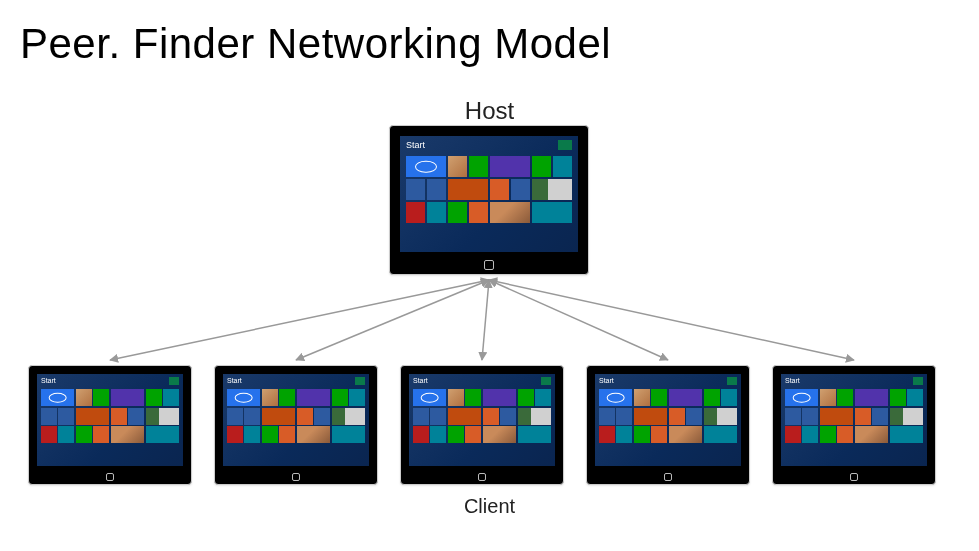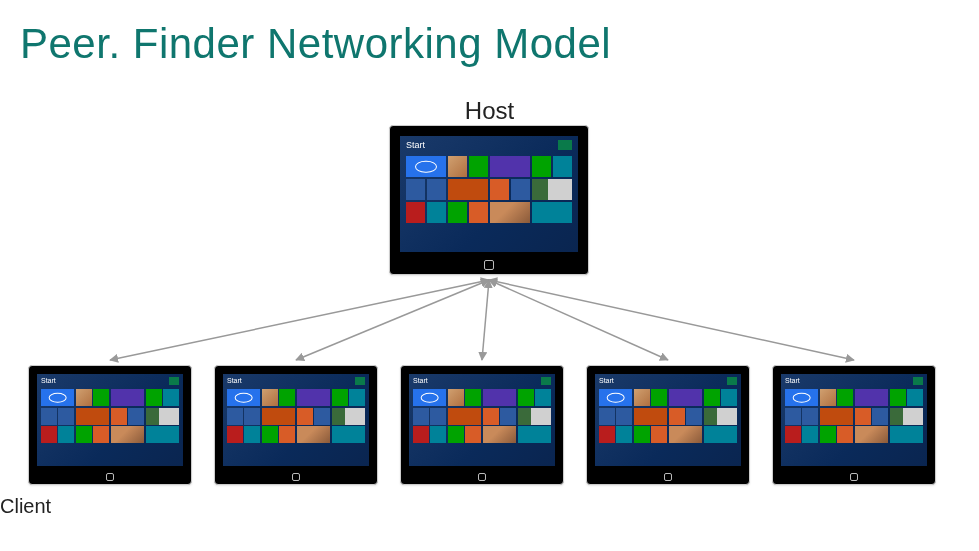--- a/index.html
+++ b/index.html
@@ -1,20 +1,20 @@
 <!DOCTYPE html>
 <html><head>
 <meta charset="utf-8">
 <style>
   * { box-sizing: border-box; margin: 0; padding: 0; }
   html, body { width: 979px; height: 551px; background: #fff; font-family: "Segoe UI", "Segoe UI Light", Arial, sans-serif; overflow: hidden; }
   .slide { position: relative; width: 979px; height: 551px; }
-  .title { position: absolute; top: 20px; left: 20px; font-size: 42px; font-weight: 200; color: #0f766e; letter-spacing: 0.5px; }
+  .title { position: absolute; top: 20px; left: 20px; font-size: 42px; font-weight: 200; color: #000000; letter-spacing: 0.5px; }
   .host-label { position: absolute; top: 97px; left: 0; width: 100%; text-align: center; font-size: 24px; color: #222; }
-  .client-label { position: absolute; top: 495px; left: 0; width: 100%; font-size: 20px; color: #222; }
+  .client-label { position: absolute; top: 495px; left: 0; width: 100%; text-align: center; font-size: 20px; color: #222; }
 
   .tablet { position: absolute; background: #000000; border: 1px solid #ccc; border-radius: 4px; box-shadow: 0 1px 2px rgba(0,0,0,0.1); }
   .tablet.host { width: 200px; height: 150px; left: 389px; top: 125px; }
   .tablet.client { width: 164px; height: 120px; }
   .tablet .screen { position: absolute; background: linear-gradient(135deg, #1a3a6a 0%, #0a2a5a 60%, #0a2550 100%); overflow: hidden; }
   .tablet.host .screen { left: 10px; top: 10px; right: 10px; bottom: 22px; }
   .tablet.client .screen { left: 8px; top: 8px; right: 8px; bottom: 18px; }
   .tablet .home { position: absolute; bottom: 4px; left: 50%; transform: translateX(-50%); width: 10px; height: 10px; border: 1px solid #bbb; border-radius: 2px; }
   .tablet.client .home { width: 8px; height: 8px; bottom: 3px; }
 

